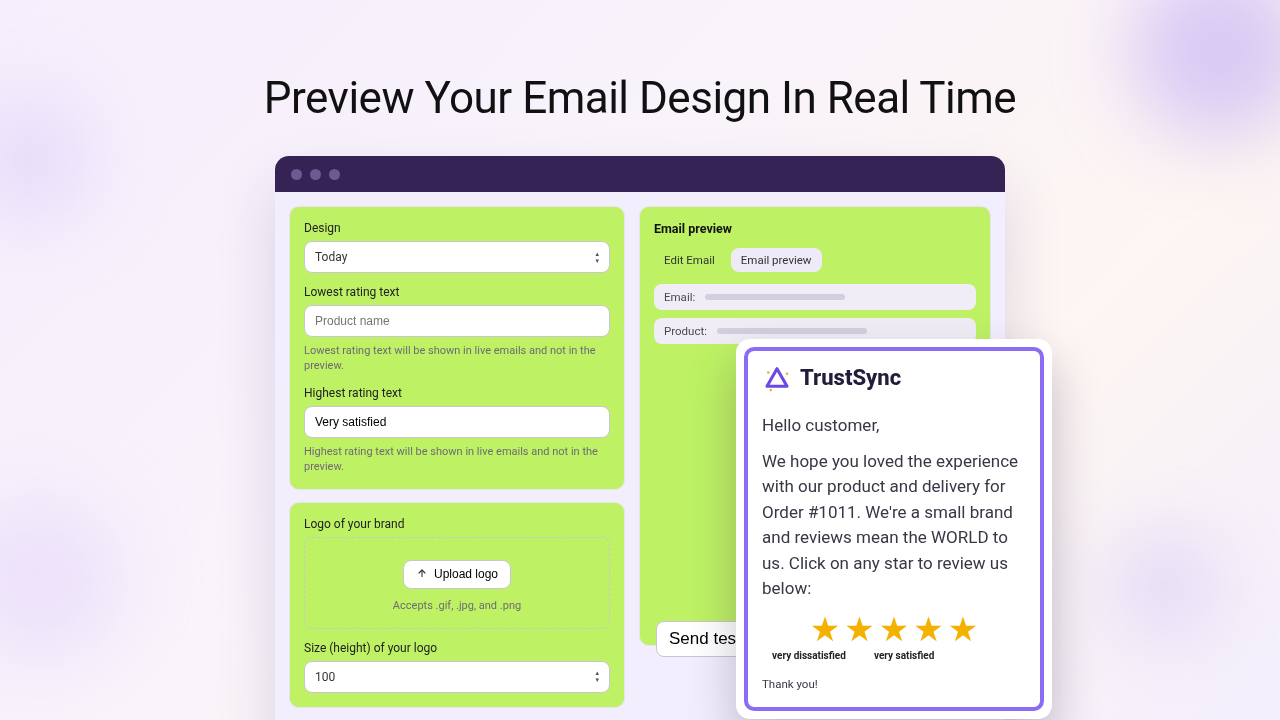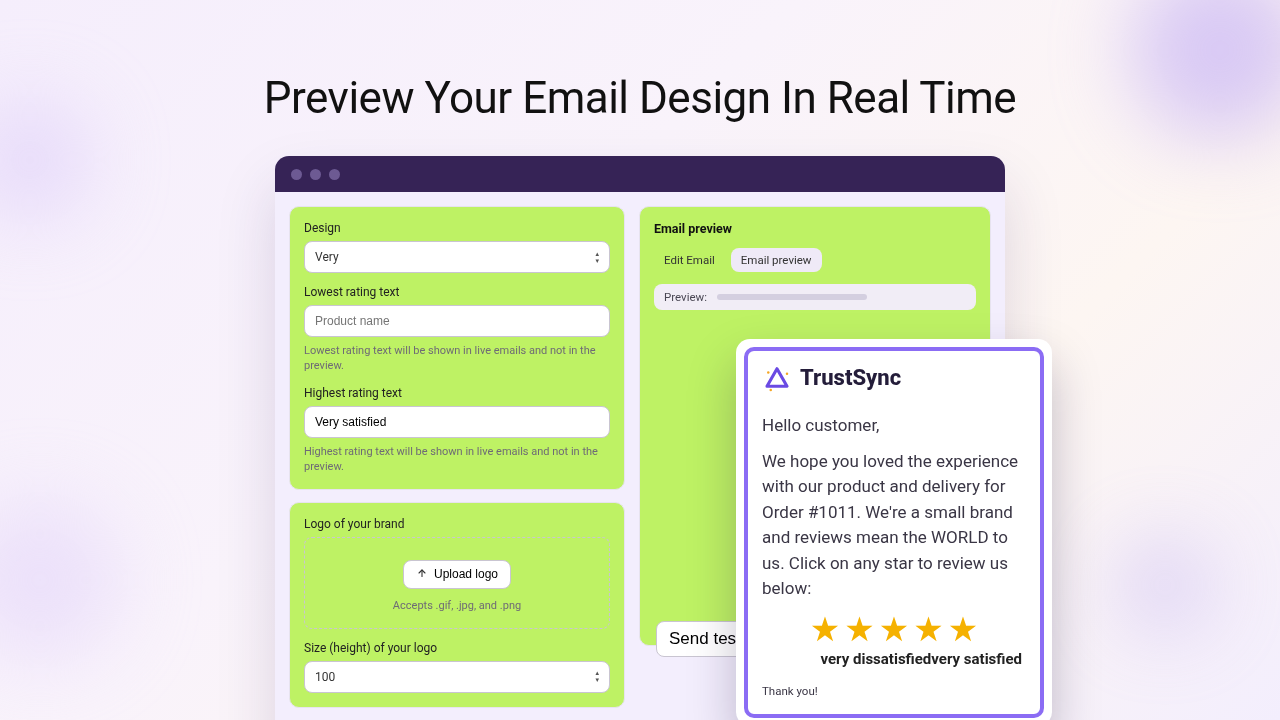--- a/index.html
+++ b/index.html
@@ -130,21 +130,21 @@
   .email-inner {
     border: 4px solid #8b6cf4;
     border-radius: 10px;
     padding: 14px 14px 16px;
   }
   .brand { display: flex; align-items: flex-start; gap: 8px; margin-bottom: 14px; }
   .brand-name { font-size: 22px; font-weight: 800; color: #241d3a; }
   .email-text { font-size: 17px; color: #3a3645; line-height: 1.5; margin-bottom: 10px; }
   .stars { display: flex; justify-content: center; gap: 4px; margin: 6px 0 4px; }
   .star { color: #f5b100; font-size: 34px; line-height: 1; }
-  .rating-labels { display: flex; justify-content: flex-end; font-size: 15px; font-weight: 700; color: #222; padding: 0 4px 0 10px; margin-bottom: 16px; }
+  .rating-labels { display: flex; justify-content: flex-start; font-size: 10px; font-weight: 700; color: #222; padding: 0 4px 0 10px; margin-bottom: 16px; gap: 28px; }
   .thanks { font-size: 11.5px; color: #3a3645; }
 
   
   .logo-svg { width: 30px; height: 30px; }
 </style>
 </head>
 <body>
 
 <div class="bg-blob blob1"></div>
 <div class="bg-blob blob2"></div>
@@ -161,21 +161,21 @@
   </div>
 
   <div class="window-body">
 
     <div class="col-left">
 
       <div class="card">
         <div class="block">
           <div class="label">Design</div>
           <div class="select">
-            <span>Very</span>
+            <span>Today</span>
             <span class="caret"></span>
           </div>
         </div>
 
         <div class="block">
           <div class="label">Lowest rating text</div>
           <div class="field">
             <input type="text" placeholder="Product name" style="">
           </div>
           <div class="helper">Lowest rating text will be shown in live emails and not in the preview.</div>
@@ -224,21 +224,25 @@
     <div class="col-right">
       <div class="card preview-card">
         <div class="preview-title">Email preview</div>
 
         <div class="tabs">
           <div class="tab">Edit Email</div>
           <div class="tab active">Email preview</div>
         </div>
 
         <div class="stub-row">
-          <span>Preview:</span>
+          <span>Email:</span>
+          <span class="stub-line" style="width:140px"></span>
+        </div>
+        <div class="stub-row">
+          <span>Product:</span>
           <span class="stub-line" style="width:150px"></span>
         </div>
 
         <button class="send-btn">Send test email</button>
 
         <div class="email-float">
           <div class="email-inner">
             <div class="brand">
               <span>
                 <svg class="logo-svg" viewBox="0 0 48 48">

